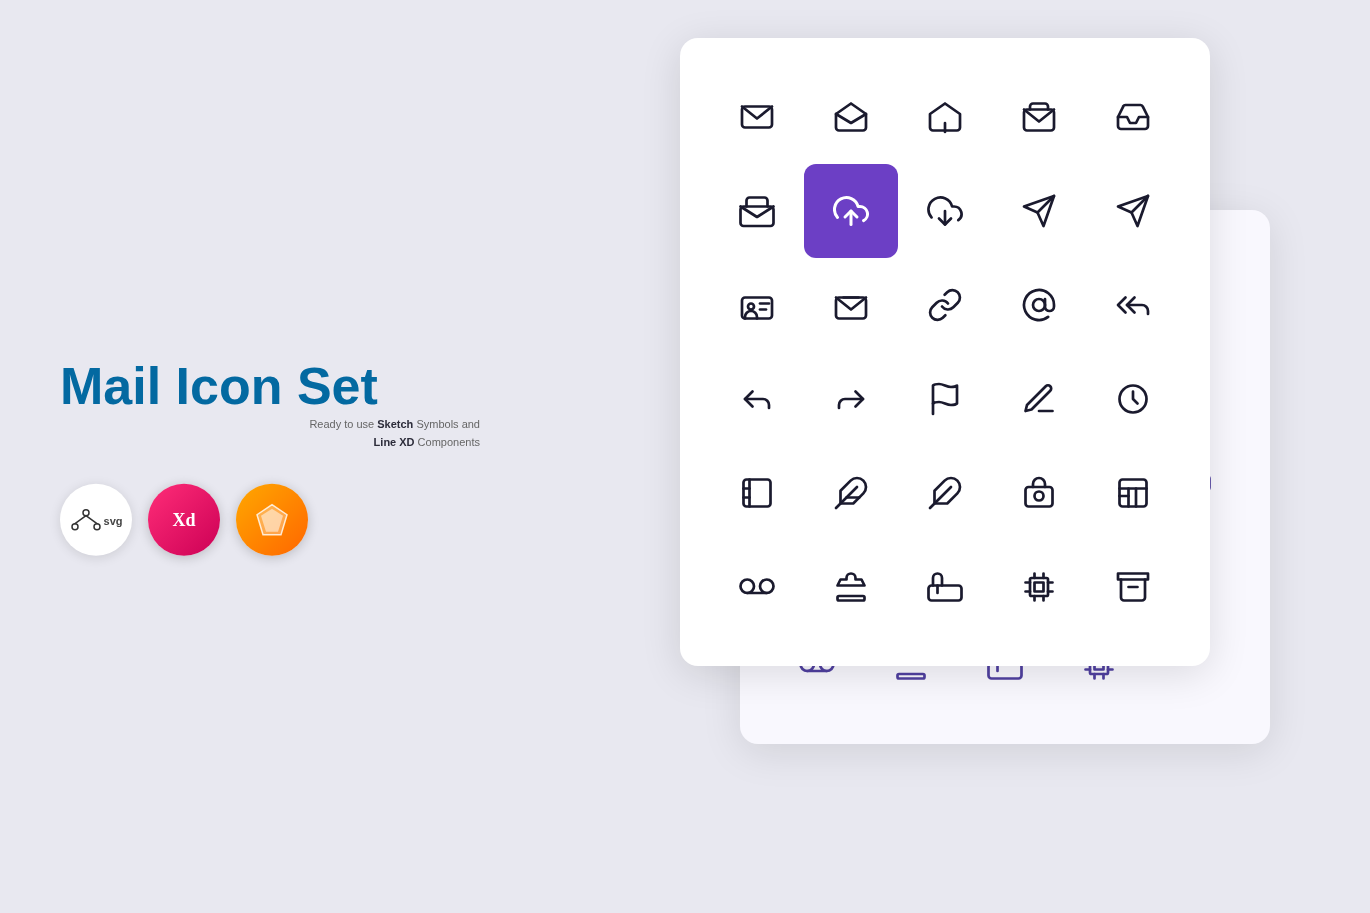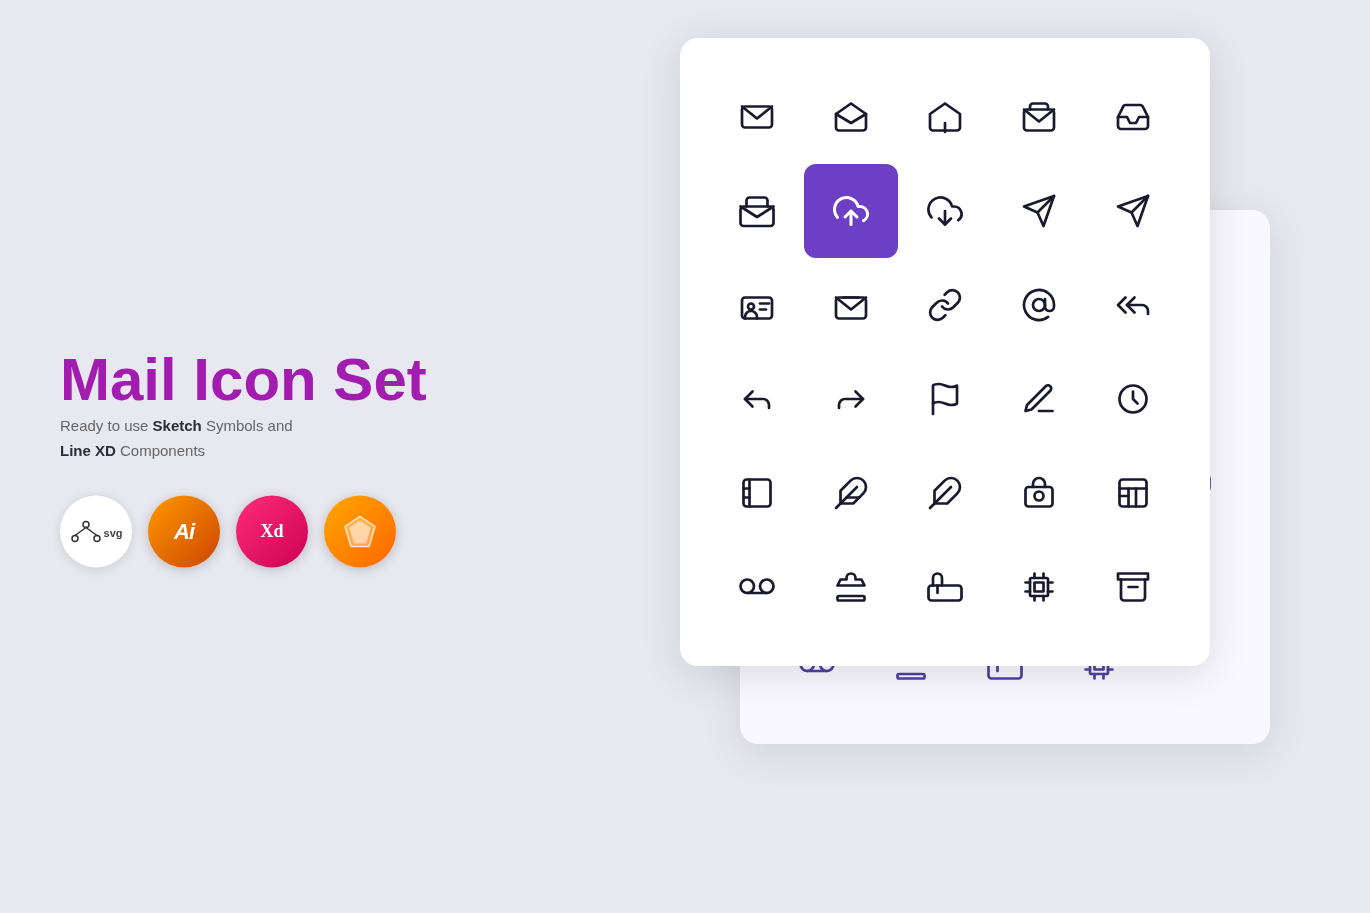--- a/index.html
+++ b/index.html
@@ -21,31 +21,32 @@
     }
 
     .brand-name {
       font-size: 36px;
       font-weight: 700;
       color: #7B4FD4;
       margin-bottom: 8px;
     }
 
     .product-title {
-      font-size: 60px;
+      font-size: 52px;
       font-weight: 800;
-      color: #a21caf;
+      color: #0369a1;
       line-height: 1.1;
     }
 
     .description {
-      font-size: 15px;
+      font-size: 11px;
       color: #666;
       line-height: 1.7;
       margin-bottom: 32px;
+      text-align: right;
     }
 
     .description strong {
       color: #2c2c3a;
       font-weight: 700;
     }
 
     .format-badges {
       display: flex;
       gap: 16px;
@@ -200,23 +201,20 @@
           <circle cx="16" cy="6" r="3"></circle>
           <circle cx="5" cy="20" r="3"></circle>
           <circle cx="27" cy="20" r="3"></circle>
           <line x1="16" y1="9" x2="5" y2="17"></line>
           <line x1="16" y1="9" x2="27" y2="17"></line>
         </svg>
         <span style="font-size:11px;color:#444;font-weight:700;margin-top:2px;">svg</span>
       </div>
     </div>
 
-    <div class="badge badge-ai">
-      <span style="font-size:22px;font-weight:800;font-style:italic;letter-spacing:-1px;">Ai</span>
-    </div>
 
     <div class="badge badge-xd">
       <span style="font-size:18px;font-weight:800;font-family:Liberation Serif, serif;">Xd</span>
     </div>
 
     <div class="badge badge-sketch">
       <svg width="38" height="38" viewBox="0 0 38 38" fill="none">
         <polygon points="19,4 34,14 28,34 10,34 4,14" fill="rgba(255,255,255,0.3)" stroke="rgba(255,255,255,0.8)" stroke-width="1.5"></polygon>
         <polygon points="19,8 30,15 25,31 13,31 8,15" fill="rgba(255,255,255,0.5)"></polygon>
       </svg>

